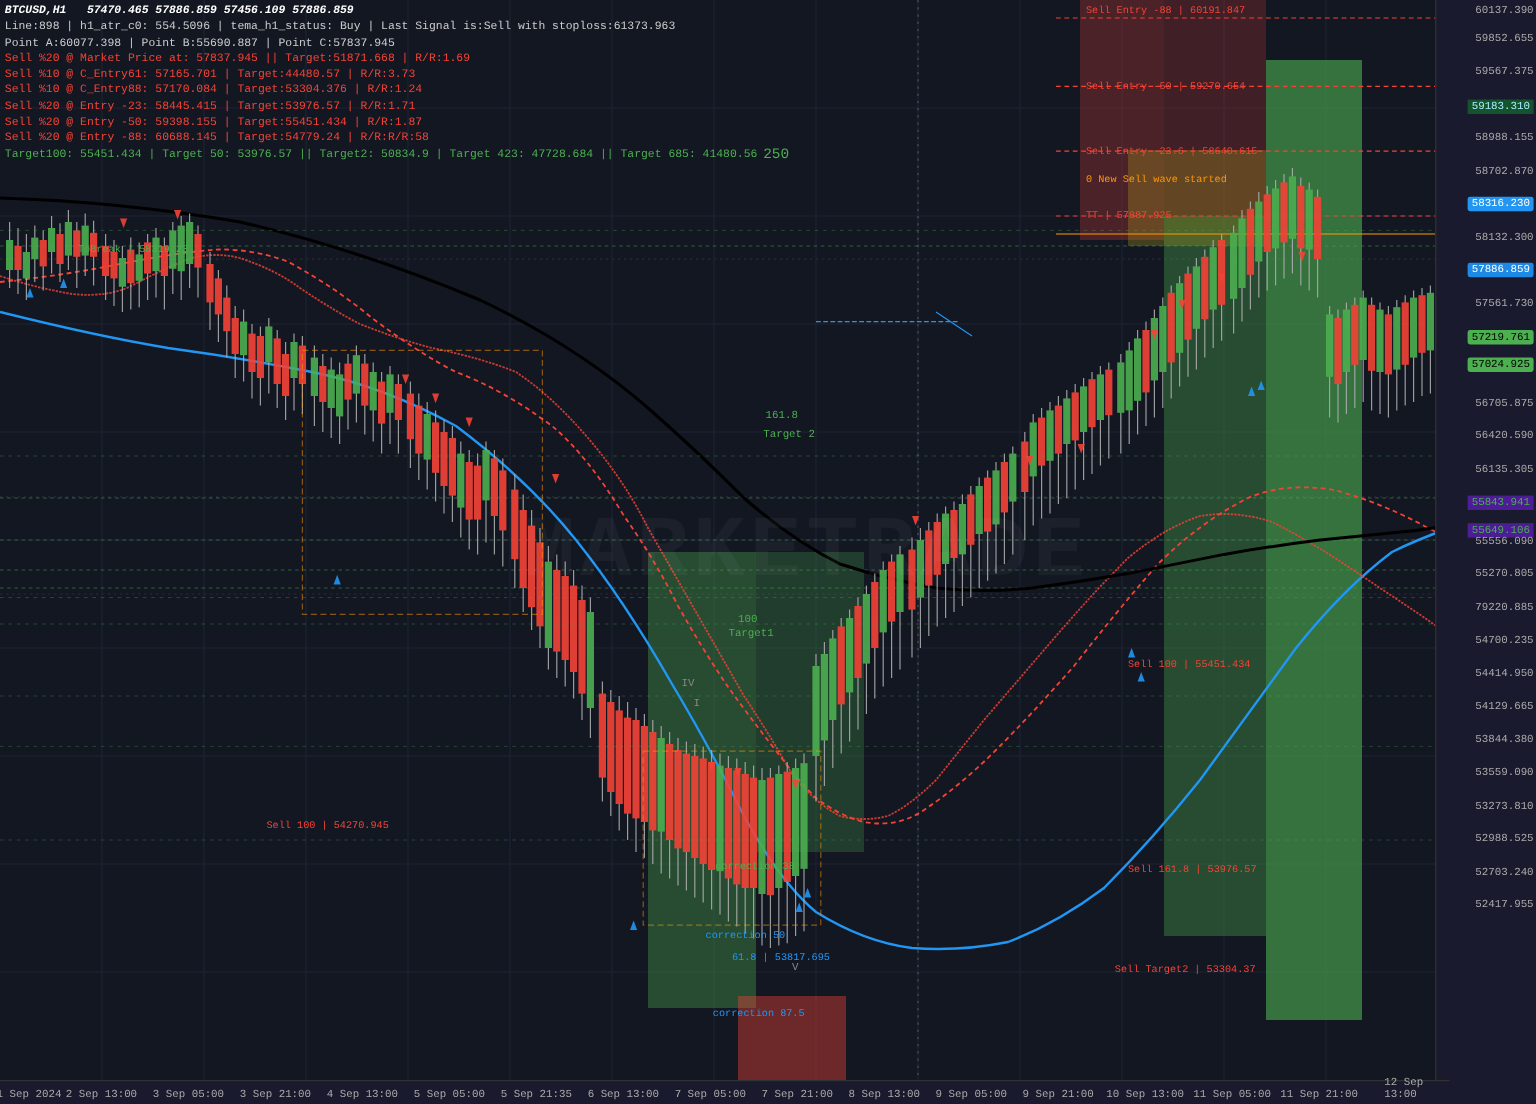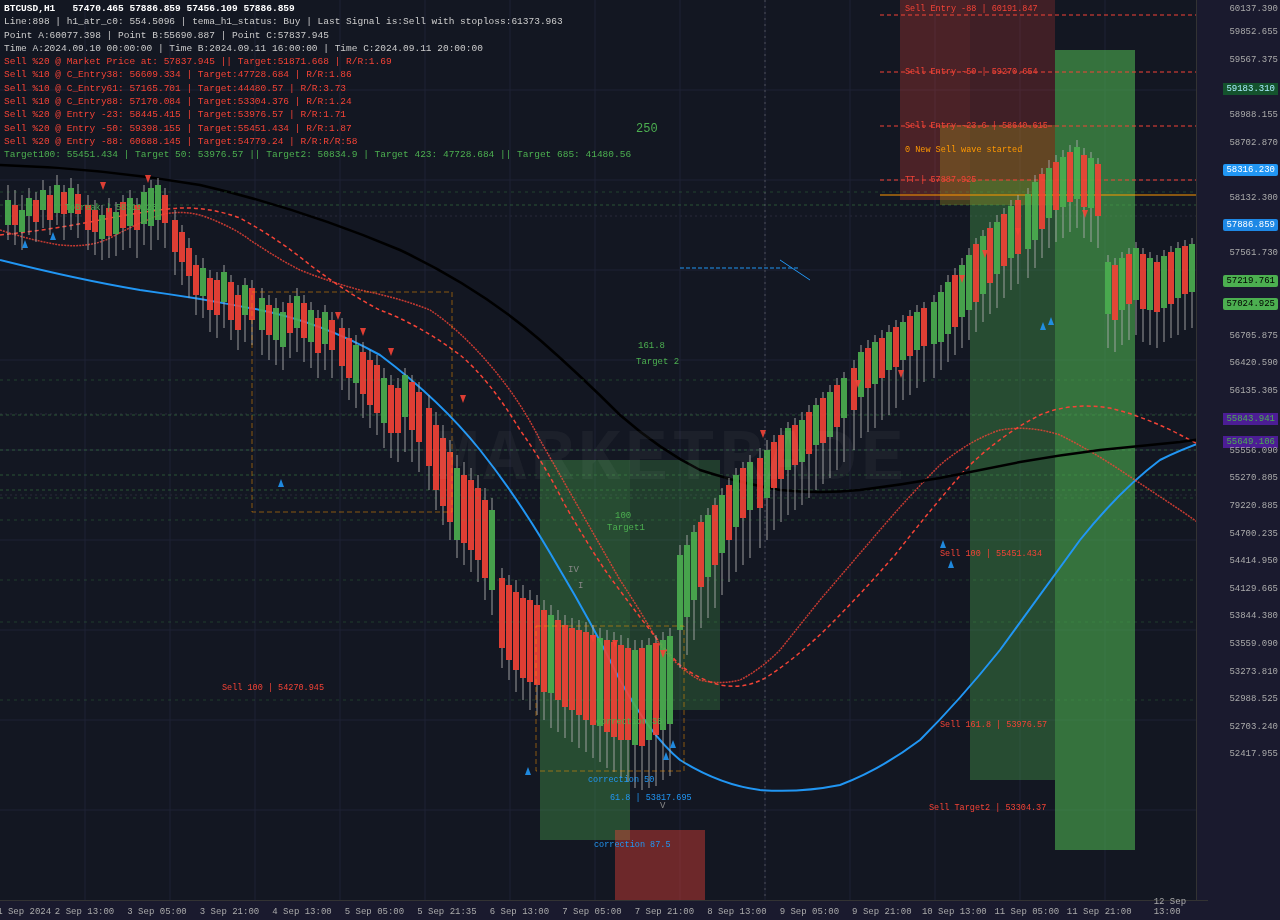--- a/index.html
+++ b/index.html
@@ -19,20 +19,21 @@
       left: 4px;
       color: #ccc;
       font-size: 9.5px;
       line-height: 1.4;
       z-index: 10;
     }
     
     .top-info .title-line {
       color: #fff;
       font-weight: bold;
+      font-style: italic;
     }
     .top-info .sell { color: #f44336; }
     .top-info .green { color: #4caf50; }
     
     
     .price-axis {
       position: absolute;
       right: 0;
       top: 0;
       width: 84px;
@@ -606,23 +607,21 @@
     <text x="65" y="210" fill="#4caf50" font-size="8.5" font-family="Courier New">ToBreak | 58319.23</text>
   </svg>
 
   <div class="top-info">
     <div class="title-line">
       <span>BTCUSD,H1</span>&nbsp;&nbsp;
       <span>57470.465  57886.859  57456.109  57886.859</span>
     </div>
     <div>Line:898 | h1_atr_c0: 554.5096 | tema_h1_status: Buy | Last Signal is:Sell with stoploss:61373.963</div>
     <div>Point A:60077.398 | Point B:55690.887 | Point C:57837.945</div>
-    <div>Time A:2024.09.10 00:00:00 | Time B:2024.09.11 16:00:00 | Time C:2024.09.11 20:00:00</div>
     <div class="sell">Sell %20 @ Market Price at: 57837.945 || Target:51871.668 | R/R:1.69</div>
-    <div class="sell">Sell %10 @ C_Entry38: 56609.334 | Target:47728.684 | R/R:1.86</div>
     <div class="sell">Sell %10 @ C_Entry61: 57165.701 | Target:44480.57 | R/R:3.73</div>
     <div class="sell">Sell %10 @ C_Entry88: 57170.084 | Target:53304.376 | R/R:1.24</div>
     <div class="sell">Sell %20 @ Entry -23: 58445.415 | Target:53976.57 | R/R:1.71</div>
     <div class="sell">Sell %20 @ Entry -50: 59398.155 | Target:55451.434 | R/R:1.87</div>
     <div class="sell">Sell %20 @ Entry -88: 60688.145 | Target:54779.24 | R/R:R/R:58</div>
     <div class="green">Target100: 55451.434 | Target 50: 53976.57 || Target2: 50834.9 | Target 423: 47728.684 || Target 685: 41480.56</div>
   </div>
 
   <div class="price-axis">
     <div class="price-label" style="top:1%">60137.390</div>

